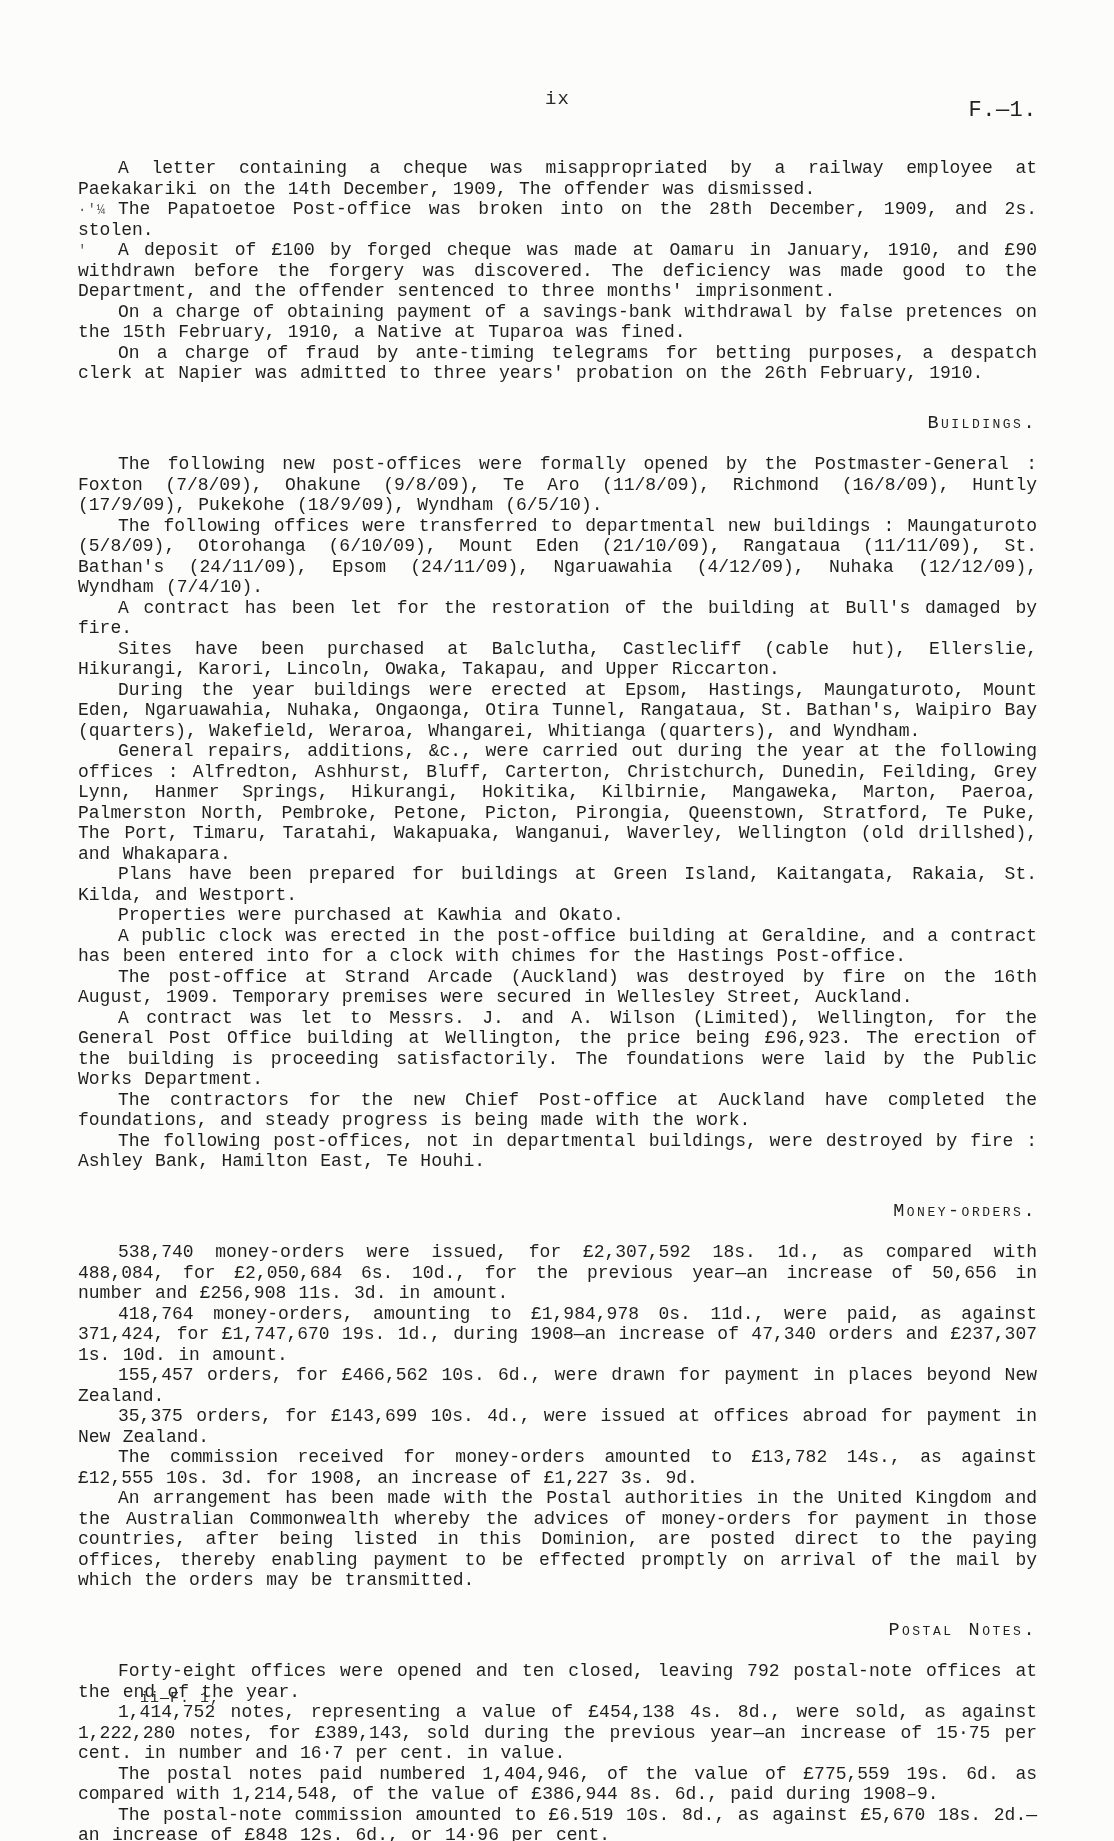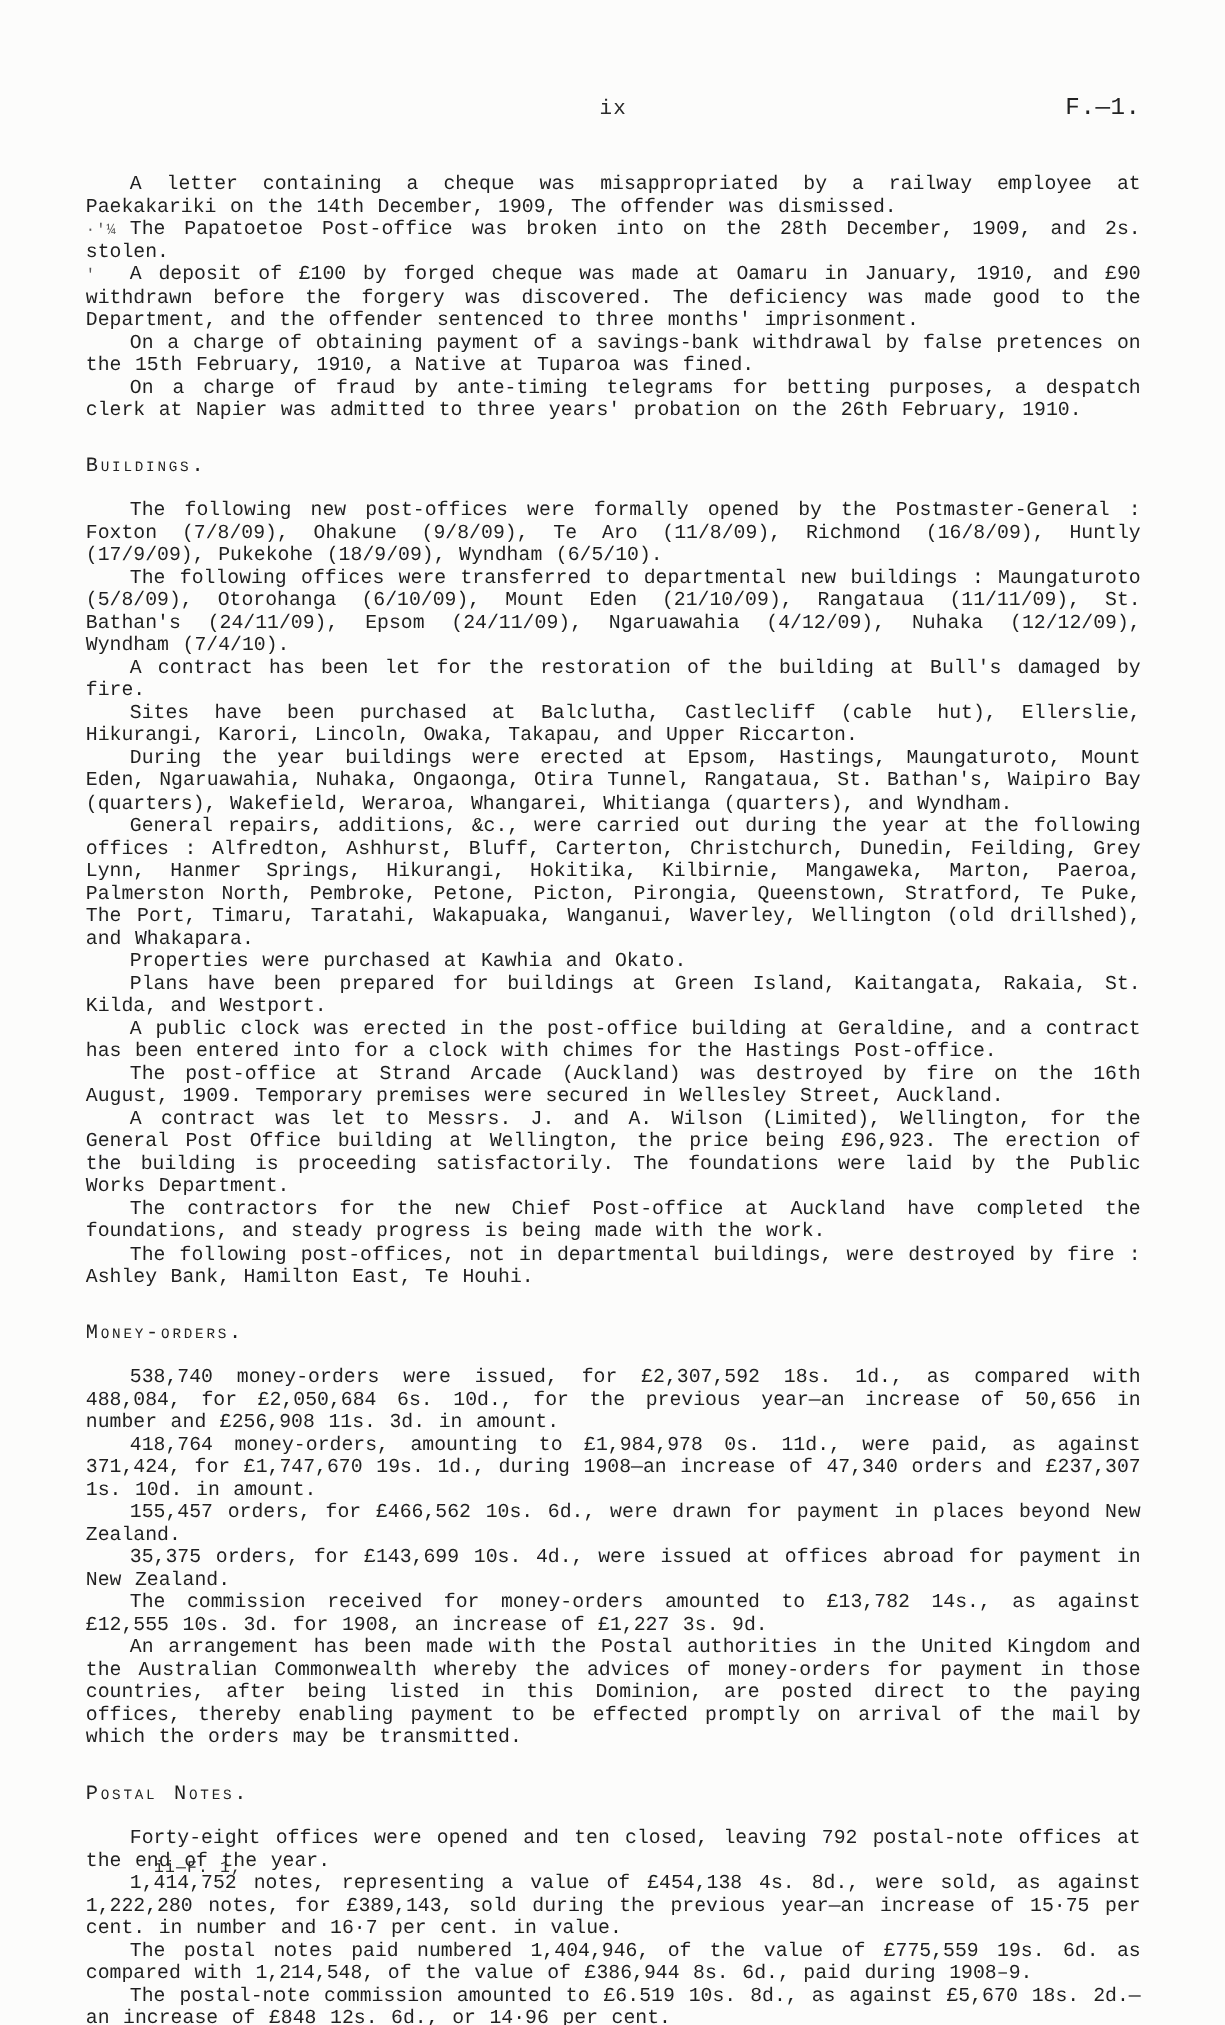--- a/index.html
+++ b/index.html
@@ -31,21 +31,21 @@
     left: 50%;
     transform: translateX(-50%);
     top: 2px;
     font-size: 19px;
     letter-spacing: 1px;
     color: #2a2a2a;
   }
   .doc-ref {
     position: absolute;
     right: 0;
-    top: 0;
+    top: 12px;
     font-size: 22px;
     letter-spacing: 0.5px;
     color: #222;
   }
   .document-body {
     position: absolute;
     top: 158px;
     left: 78px;
     width: 959px;
     text-align: justify;
@@ -67,21 +67,21 @@
     color: #3a3a3a;
     opacity: 0.85;
     letter-spacing: 1px;
   }
   .section-heading {
     margin: 30px 0 20px 0;
     font-size: 18.5px;
     font-weight: normal;
     font-variant: small-caps;
     letter-spacing: 2.5px;
-    text-align: left;
+    text-align: right;
     text-indent: 0;
     color: #222;
   }
   .page-footer {
     position: absolute;
     top: 1690px;
     left: 140px;
     font-size: 15px;
     letter-spacing: 1px;
     color: #2a2a2a;
@@ -103,22 +103,22 @@
       <p class="para">A deposit of £100 by forged cheque was made at Oamaru in January, 1910, and £90 withdrawn before the forgery was discovered.  The deficiency was made good to the Department, and the offender sentenced to three months' imprisonment.<span class="margin-mark">'</span></p>
       <p class="para">On a charge of obtaining payment of a savings-bank withdrawal by false pretences on the 15th February, 1910, a Native at Tuparoa was fined.</p>
       <p class="para">On a charge of fraud by ante-timing telegrams for betting purposes, a despatch clerk at Napier was admitted to three years' probation on the 26th February, 1910.</p>
       <h2 class="section-heading">Buildings.</h2>
       <p class="para">The following new post-offices were formally opened by the Postmaster-General :  Foxton (7/8/09), Ohakune (9/8/09), Te Aro (11/8/09), Richmond (16/8/09), Huntly (17/9/09), Pukekohe (18/9/09), Wyndham (6/5/10).</p>
       <p class="para">The following offices were transferred to departmental new buildings :  Maungaturoto (5/8/09), Otorohanga (6/10/09), Mount Eden (21/10/09), Rangataua (11/11/09), St. Bathan's (24/11/09), Epsom (24/11/09), Ngaruawahia (4/12/09), Nuhaka (12/12/09), Wyndham (7/4/10).</p>
       <p class="para">A contract has been let for the restoration of the building at Bull's damaged by fire.</p>
       <p class="para">Sites have been purchased at Balclutha, Castlecliff (cable hut), Ellerslie, Hikurangi, Karori, Lincoln, Owaka, Takapau, and Upper Riccarton.</p>
       <p class="para">During the year buildings were erected at Epsom, Hastings, Maungaturoto, Mount Eden, Ngaruawahia, Nuhaka, Ongaonga, Otira Tunnel, Rangataua, St. Bathan's, Waipiro Bay (quarters), Wakefield, Weraroa, Whangarei, Whitianga (quarters), and Wyndham.</p>
       <p class="para">General repairs, additions, &amp;c., were carried out during the year at the following offices :  Alfredton, Ashhurst, Bluff, Carterton, Christchurch, Dunedin, Feilding, Grey Lynn, Hanmer Springs, Hikurangi, Hokitika, Kilbirnie, Mangaweka, Marton, Paeroa, Palmerston North, Pembroke, Petone, Picton, Pirongia, Queenstown, Stratford, Te Puke, The Port, Timaru, Taratahi, Wakapuaka, Wanganui, Waverley, Wellington (old drillshed), and Whakapara.</p>
+      <p class="para">Plans have been prepared for buildings at Green Island, Kaitangata, Rakaia, St. Kilda, and Westport.</p>
       <p class="para">Properties were purchased at Kawhia and Okato.</p>
-      <p class="para">Plans have been prepared for buildings at Green Island, Kaitangata, Rakaia, St. Kilda, and Westport.</p>
       <p class="para">A public clock was erected in the post-office building at Geraldine, and a contract has been entered into for a clock with chimes for the Hastings Post-office.</p>
       <p class="para">The post-office at Strand Arcade (Auckland) was destroyed by fire on the 16th August, 1909.  Temporary premises were secured in Wellesley Street, Auckland.</p>
       <p class="para">A contract was let to Messrs. J. and A. Wilson (Limited), Wellington, for the General Post Office building at Wellington, the price being £96,923.  The erection of the building is proceeding satisfactorily.  The foundations were laid by the Public Works Department.</p>
       <p class="para">The contractors for the new Chief Post-office at Auckland have completed the foundations, and steady progress is being made with the work.</p>
       <p class="para">The following post-offices, not in departmental buildings, were destroyed by fire :  Ashley Bank, Hamilton East, Te Houhi.</p>
       <h2 class="section-heading">Money-orders.</h2>
       <p class="para">538,740 money-orders were issued, for £2,307,592 18s. 1d., as compared with 488,084, for £2,050,684 6s. 10d., for the previous year—an increase of 50,656 in number and £256,908 11s. 3d. in amount.</p>
       <p class="para">418,764 money-orders, amounting to £1,984,978 0s. 11d., were paid, as against 371,424, for £1,747,670 19s. 1d., during 1908—an increase of 47,340 orders and £237,307 1s. 10d. in amount.</p>
       <p class="para">155,457 orders, for £466,562 10s. 6d., were drawn for payment in places beyond New Zealand.</p>
       <p class="para">35,375 orders, for £143,699 10s. 4d., were issued at offices abroad for payment in New Zealand.</p>

